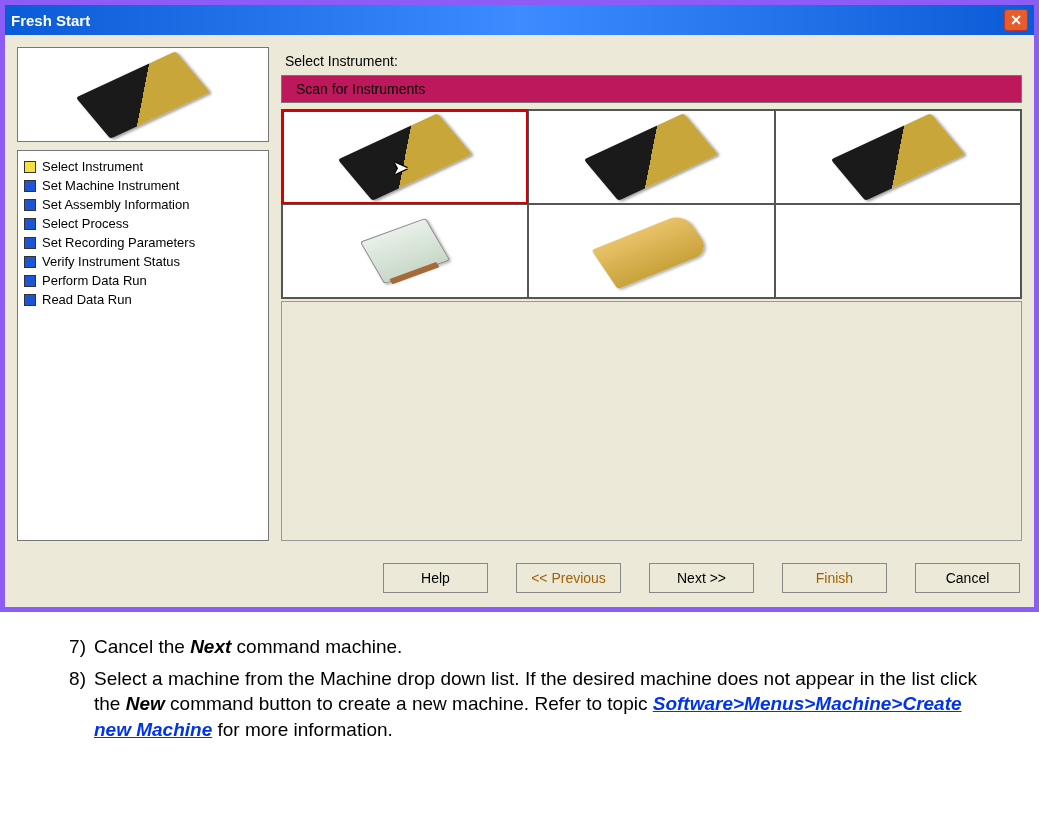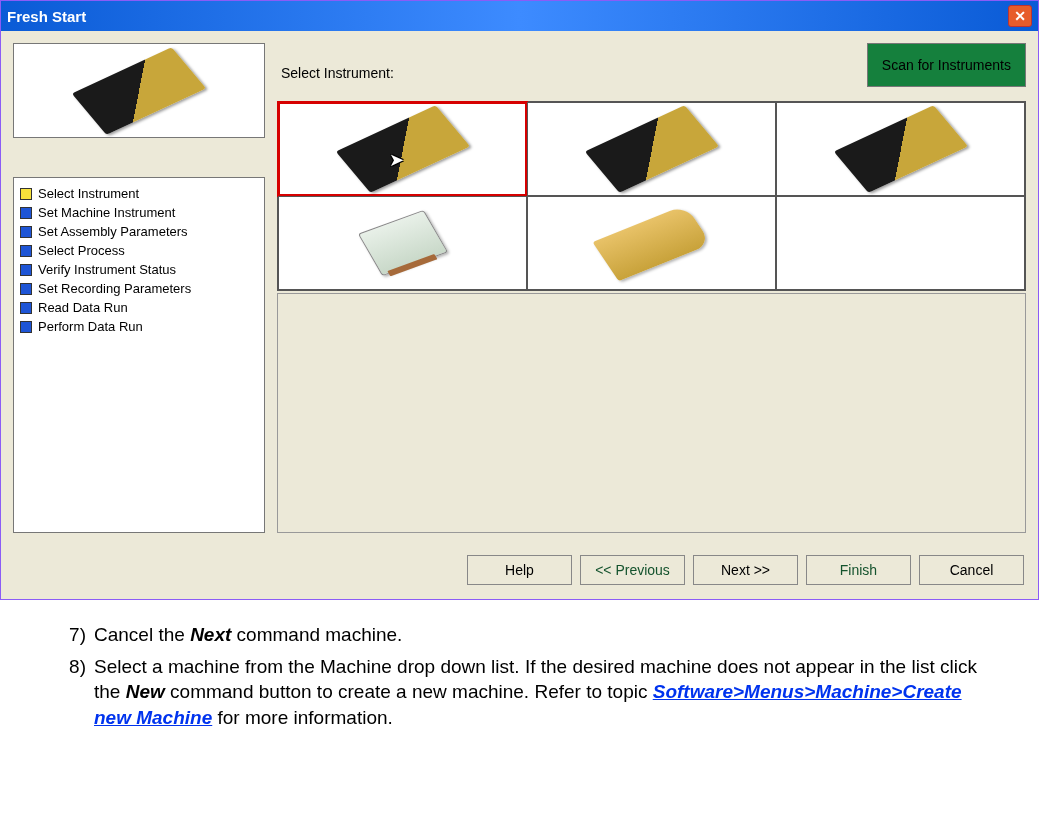--- a/index.html
+++ b/index.html
@@ -5,21 +5,21 @@
   * { box-sizing: border-box; }
   body {
     margin: 0;
     padding: 0;
     font-family: Tahoma, Arial, sans-serif;
     font-size: 13px;
     background: #fff;
     width: 1039px;
   }
   .dialog {
-    border: 1px solid #8b5cf6;
+    border: 5px solid #8b5cf6;
     background: #ece9d8;
     margin: 0 0 12px 0;
   }
   .titlebar {
     background: linear-gradient(to right, #0a5bd6 0%, #3d8bff 50%, #0a5bd6 100%);
     color: #fff;
     font-weight: bold;
     font-size: 15px;
     padding: 4px 6px;
     display: flex;
@@ -42,21 +42,20 @@
   }
   .body-area {
     display: flex;
     padding: 12px;
     gap: 12px;
   }
   .left-col {
     width: 252px;
     display: flex;
     flex-direction: column;
-    gap: 31px;
   }
   .preview-box {
     border: 1px solid #777;
     background: #fff;
     height: 95px;
     display: flex;
     align-items: center;
     justify-content: center;
     margin-bottom: 8px;
   }
@@ -112,28 +111,28 @@
   .bullet.yellow { background: #f7e23b; }
   .bullet.blue   { background: #1e55d6; }
   .right-col {
     flex: 1;
     display: flex;
     flex-direction: column;
   }
   .right-top-row {
     display: flex;
     justify-content: space-between;
-    align-items: flex-end;
-    margin-bottom: 14px;
+    margin-bottom: 6px;
+    flex-direction: column;
   }
   .select-label { font-size: 14px; padding: 6px 0 6px 4px; }
   .scan-btn {
-    background: #15803d;
+    background: #be185d;
     border: 1px solid #777;
-    padding: 13px 14px;
+    padding: 5px 14px;
     font-size: 14px;
     cursor: pointer;
   }
   .instrument-grid {
     border: 1px solid #555;
     background: #fff;
   }
   .grid-row { display: flex; height: 94px; }
   .grid-cell {
     flex: 1;
@@ -155,33 +154,33 @@
   .big-panel {
     border: 1px solid #999;
     flex: 1;
     background: #ece9d8;
     margin-top: 2px;
     min-height: 240px;
   }
   .button-bar {
     display: flex;
     justify-content: flex-end;
-    gap: 8px;
+    gap: 28px;
     padding: 10px 14px 14px 14px;
   }
   .btn {
     min-width: 105px;
     padding: 6px 10px;
     background: #ece9d8;
     border: 1px solid #888;
     font-size: 14px;
     text-align: center;
     cursor: pointer;
   }
-  .btn.disabled { color: #14532d; cursor: default; }
+  .btn.disabled { color: #a16207; cursor: default; }
   .doc-text {
     padding: 10px 38px 20px 60px;
     font-size: 19px;
     font-family: Arial, sans-serif;
     line-height: 1.35;
   }
   .doc-item { display: flex; margin-bottom: 6px; }
   .doc-num { width: 34px; flex-shrink: 0; text-align: right; padding-right: 8px; }
   .doc-body { flex: 1; }
   .link-style { color: #0033ee; text-decoration: underline; font-style: italic; font-weight: bold; }
@@ -206,41 +205,41 @@
         <div class="step-item">
           <span class="bullet yellow"></span>
           <span>Select Instrument</span>
         </div>
         <div class="step-item">
           <span class="bullet blue"></span>
           <span>Set Machine Instrument</span>
         </div>
         <div class="step-item">
           <span class="bullet blue"></span>
-          <span>Set Assembly Parameters</span>
+          <span>Set Assembly Information</span>
         </div>
         <div class="step-item">
           <span class="bullet blue"></span>
           <span>Select Process</span>
         </div>
         <div class="step-item">
           <span class="bullet blue"></span>
+          <span>Set Recording Parameters</span>
+        </div>
+        <div class="step-item">
+          <span class="bullet blue"></span>
           <span>Verify Instrument Status</span>
         </div>
         <div class="step-item">
           <span class="bullet blue"></span>
-          <span>Set Recording Parameters</span>
+          <span>Perform Data Run</span>
         </div>
         <div class="step-item">
           <span class="bullet blue"></span>
           <span>Read Data Run</span>
-        </div>
-        <div class="step-item">
-          <span class="bullet blue"></span>
-          <span>Perform Data Run</span>
         </div>
       </div>
     </div>
 
     <div class="right-col">
       <div class="right-top-row">
         <div class="select-label">Select Instrument:</div>
         <div class="scan-btn">Scan for Instruments</div>
       </div>
 

